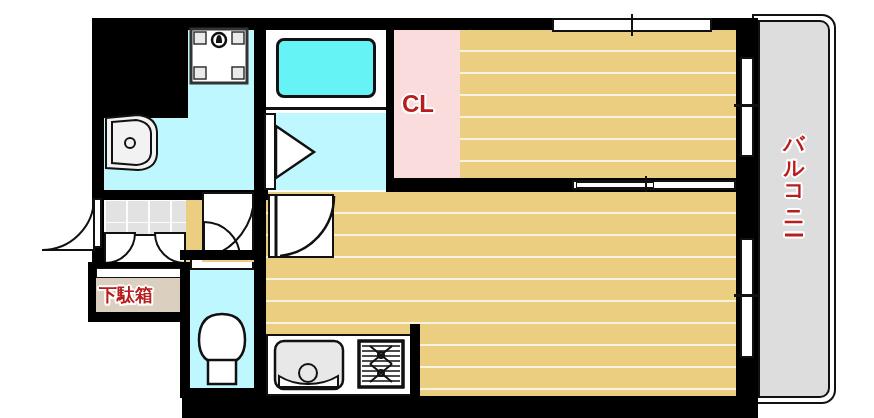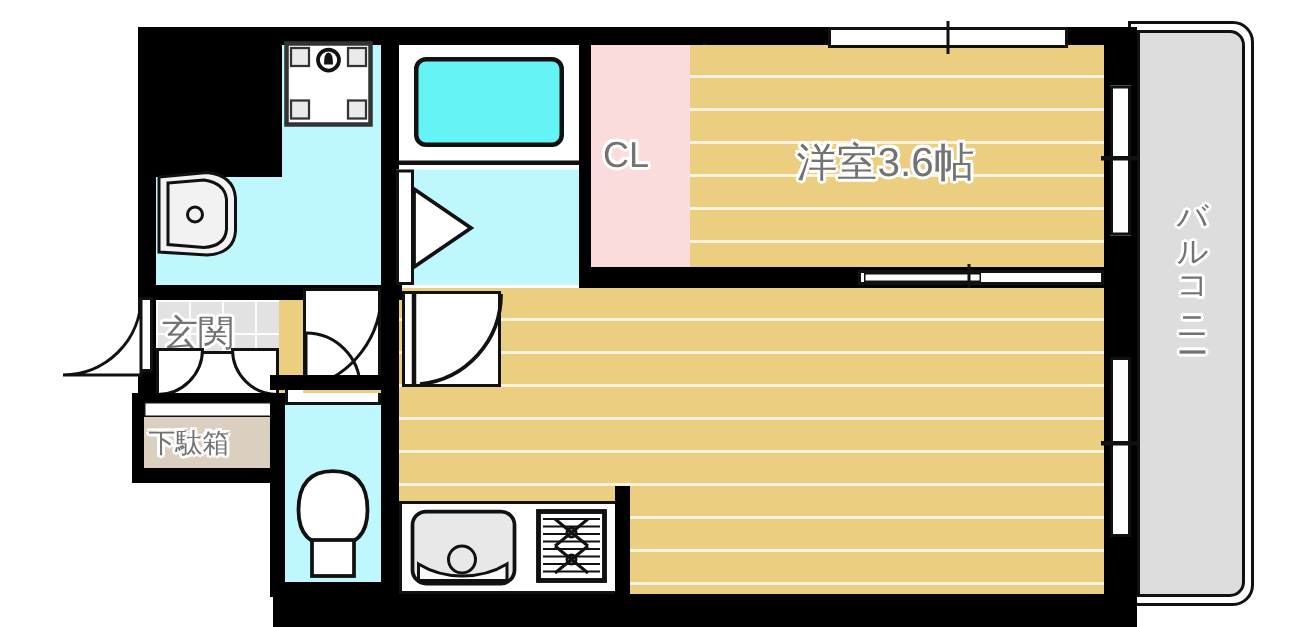--- a/index.html
+++ b/index.html
@@ -31,21 +31,21 @@
       rgba(255,255,255,.75) 22px);
   }
   
   .tiles{
     background-image:
       repeating-linear-gradient(to right, rgba(255,255,255,.9) 0 1.5px, rgba(0,0,0,0) 1.5px 22px),
       repeating-linear-gradient(to bottom, rgba(255,255,255,.9) 0 1.5px, rgba(0,0,0,0) 1.5px 22px);
   }
 
   
-  .lbl{position:absolute;color:#737373;font-weight:400;white-space:nowrap;
+  .lbl{position:absolute;color:#b91c1c;font-weight:700;white-space:nowrap;
        -webkit-text-stroke:0px; text-shadow:
        2px 0 #fff,-2px 0 #fff,0 2px #fff,0 -2px #fff,
        1.5px 1.5px #fff,-1.5px 1.5px #fff,1.5px -1.5px #fff,-1.5px -1.5px #fff;}
   .lbl-lg{font-size:27px;}
   .lbl-md{font-size:24px;}
   .lbl-sm{font-size:18px;}
   .lbl-vert{writing-mode:vertical-rl;font-size:21px;letter-spacing:2px;}
   .thin{position:absolute;background:#111;}
 
   svg{position:absolute;overflow:visible;}
@@ -104,21 +104,20 @@
 
   <div class="b white" style="left:460px;top:30px;width:10px;height:148px;border-left:2px solid #111;border-right:2px solid #111;"></div>
   <svg style="left:470px;top:30px;width:44px;height:44px;">
     <path d="M0,0 L42,22 L0,44 Z" fill="#fff" stroke="#111" stroke-width="2.5"></path>
   </svg>
   <svg style="left:470px;top:134px;width:44px;height:44px;">
     <path d="M0,0 L42,22 L0,44 Z" fill="#fff" stroke="#111" stroke-width="2.5"></path>
   </svg>
 
   <div class="b room-tan stripes" style="left:460px;top:30px;width:276px;height:148px;"></div>
-  <div class="lbl lbl-lg" style="left:531px;top:90px;">洋室3.6帖</div>
 
   <div class="b white" style="left:552px;top:18px;width:160px;height:14px;border:2px solid #111;"></div>
   <div class="thin" style="left:631px;top:14px;width:2px;height:22px;"></div>
 
   <div class="b wall" style="left:386px;top:178px;width:350px;height:14px;"></div>
   <div class="b white" style="left:572px;top:180px;width:164px;height:10px;border:2px solid #111;"></div>
   <div class="b white" style="left:576px;top:182px;width:78px;height:6px;border:1px solid #111;"></div>
   <div class="thin" style="left:645px;top:176px;width:2px;height:18px;"></div>
 
   <div class="b white" style="left:740px;top:57px;width:14px;height:100px;border:2px solid #111;"></div>
@@ -154,21 +153,20 @@
       <path d="M12,24 L34,42 M34,24 L12,42"></path>
       <circle cx="23" cy="15" r="3"></circle>
         <circle cx="23" cy="33" r="3"></circle>
     </g>
     <rect x="1" y="1" width="44" height="46" fill="none" stroke="#111" stroke-width="3"></rect>
   </svg>
   <div class="b wall" style="left:410px;top:324px;width:10px;height:72px;"></div>
 
   <div class="b wall" style="left:92px;top:190px;width:170px;height:10px;"></div>
   <div class="b entry-gray tiles" style="left:104px;top:200px;width:82px;height:62px;"></div>
-  <div class="lbl lbl-md" style="left:108px;top:206px;">玄関</div>
 
   <div class="b room-tan" style="left:186px;top:200px;width:16px;height:62px;"></div>
 
   <div class="b wall" style="left:92px;top:190px;width:12px;height:74px;"></div>
   <div class="b white" style="left:92px;top:198px;width:10px;height:50px;border:2px solid #111;"></div>
   <svg style="left:40px;top:196px;width:56px;height:56px;">
     <path d="M54,2 L54,54 L2,54 A52,52 0 0 0 54,2 Z" fill="#fff" stroke="#111" stroke-width="2"></path>
   </svg>
 
   <div class="b white" style="left:104px;top:234px;width:82px;height:30px;border-top:2px solid #111;"></div>

